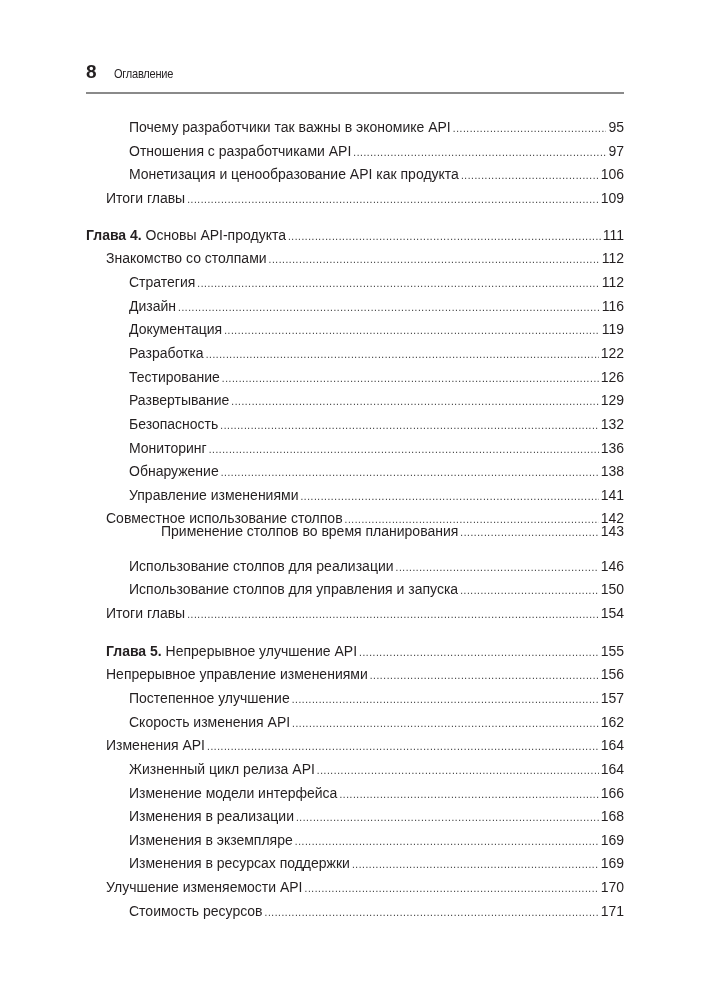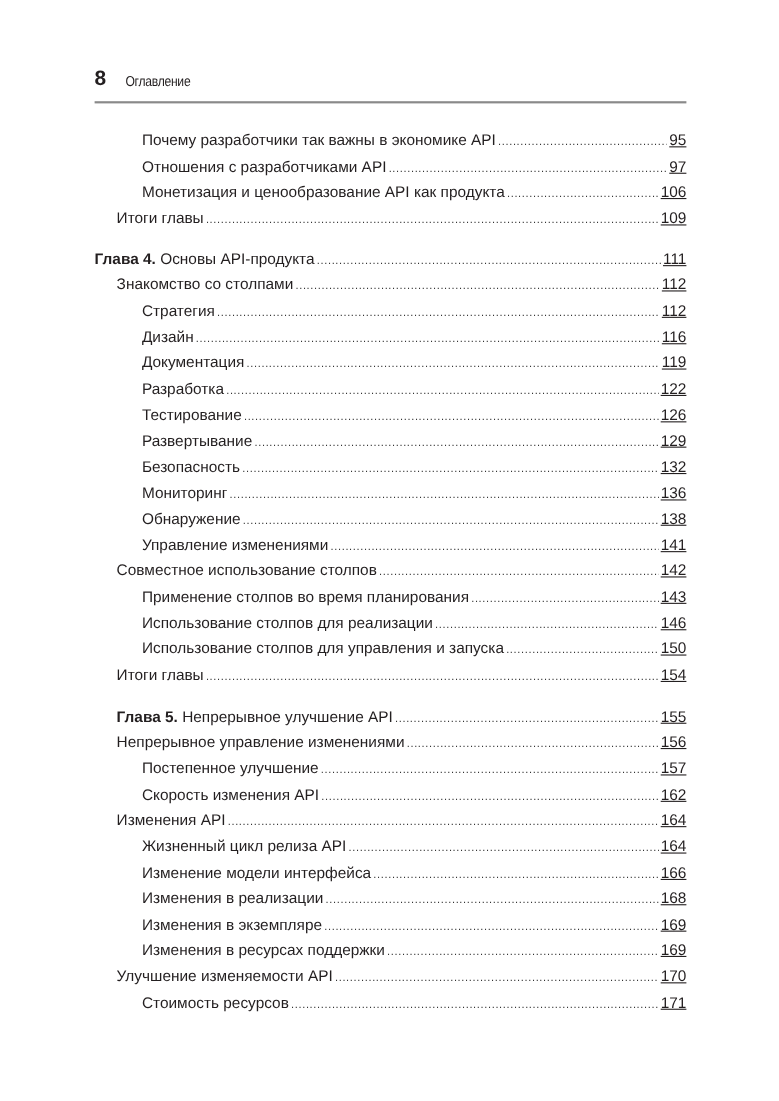--- a/index.html
+++ b/index.html
@@ -8,21 +8,21 @@
   .header { position:absolute; left:86px; top:62px; width:538px; height:20px; }
   .page-num { position:absolute; left:0; top:0; font-weight:bold; font-size:19px; line-height:20px; }
   .running-title { position:absolute; left:28px; top:4px; font-size:13px; letter-spacing:-0.3px; transform:scaleX(0.85); transform-origin:left; }
   .rule { position:absolute; left:86px; top:92px; width:538px; height:2px; background:#8a8a8a; }
   .toc { position:absolute; left:86px; width:538px; }
   .entry { position:absolute; height:22px; display:flex; align-items:baseline; font-size:14px; line-height:22px; right:0; }
   .entry .label { white-space:nowrap; padding-right:2px; }
   .entry .label b { font-weight:bold; }
   .entry .leader { flex:1; overflow:hidden; white-space:nowrap; font-size:10px; letter-spacing:0.6px; color:#333; }
   .entry .leader::before { content:"........................................................................................................................................................................................................................................................................"; }
-  .entry .page { padding-left:2px; white-space:nowrap;text-decoration:underline; }
+  .entry .page { padding-left:2px; white-space:nowrap; }
   .l0 { left:0; }
   .l1 { left:20px; }
   .l2 { left:43px; }
 </style>
 </head>
 <body>
 
 <div class="header">
   <span class="page-num">8</span>
   <span class="running-title">Оглавление</span>
@@ -108,21 +108,21 @@
     <div class="entry l2" style="top: 484px;">
       <span class="label"><span>Управление изменениями</span></span>
       <span class="leader"></span>
       <span class="page">141</span>
     </div>
     <div class="entry l1" style="top: 507px;">
       <span class="label"><span>Совместное использование столпов</span></span>
       <span class="leader"></span>
       <span class="page">142</span>
     </div>
-    <div class="entry l2" style="top: 531px;">
+    <div class="entry l2" style="top: 520px; margin-left: 32px;">
       <span class="label"><span>Применение столпов во время планирования</span></span>
       <span class="leader"></span>
       <span class="page">143</span>
     </div>
     <div class="entry l2" style="top: 555px;">
       <span class="label"><span>Использование столпов для реализации</span></span>
       <span class="leader"></span>
       <span class="page">146</span>
     </div>
     <div class="entry l2" style="top: 578px;">

